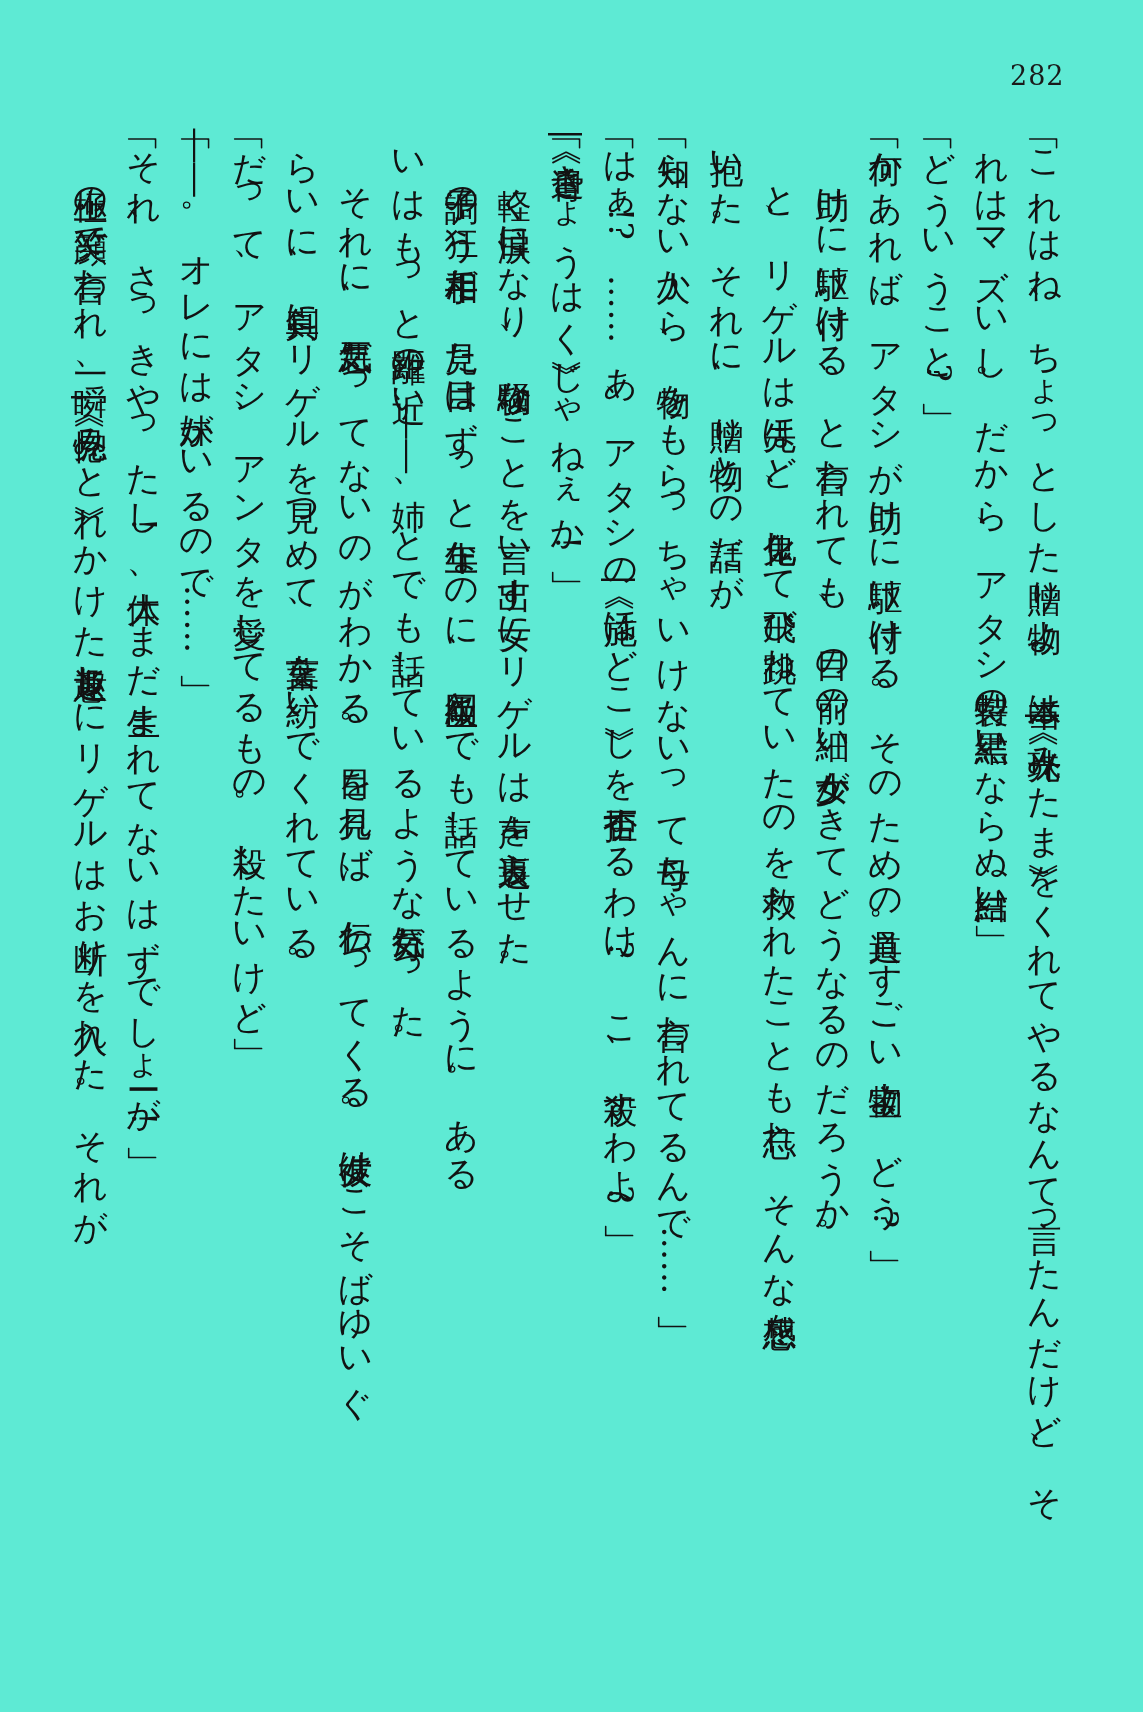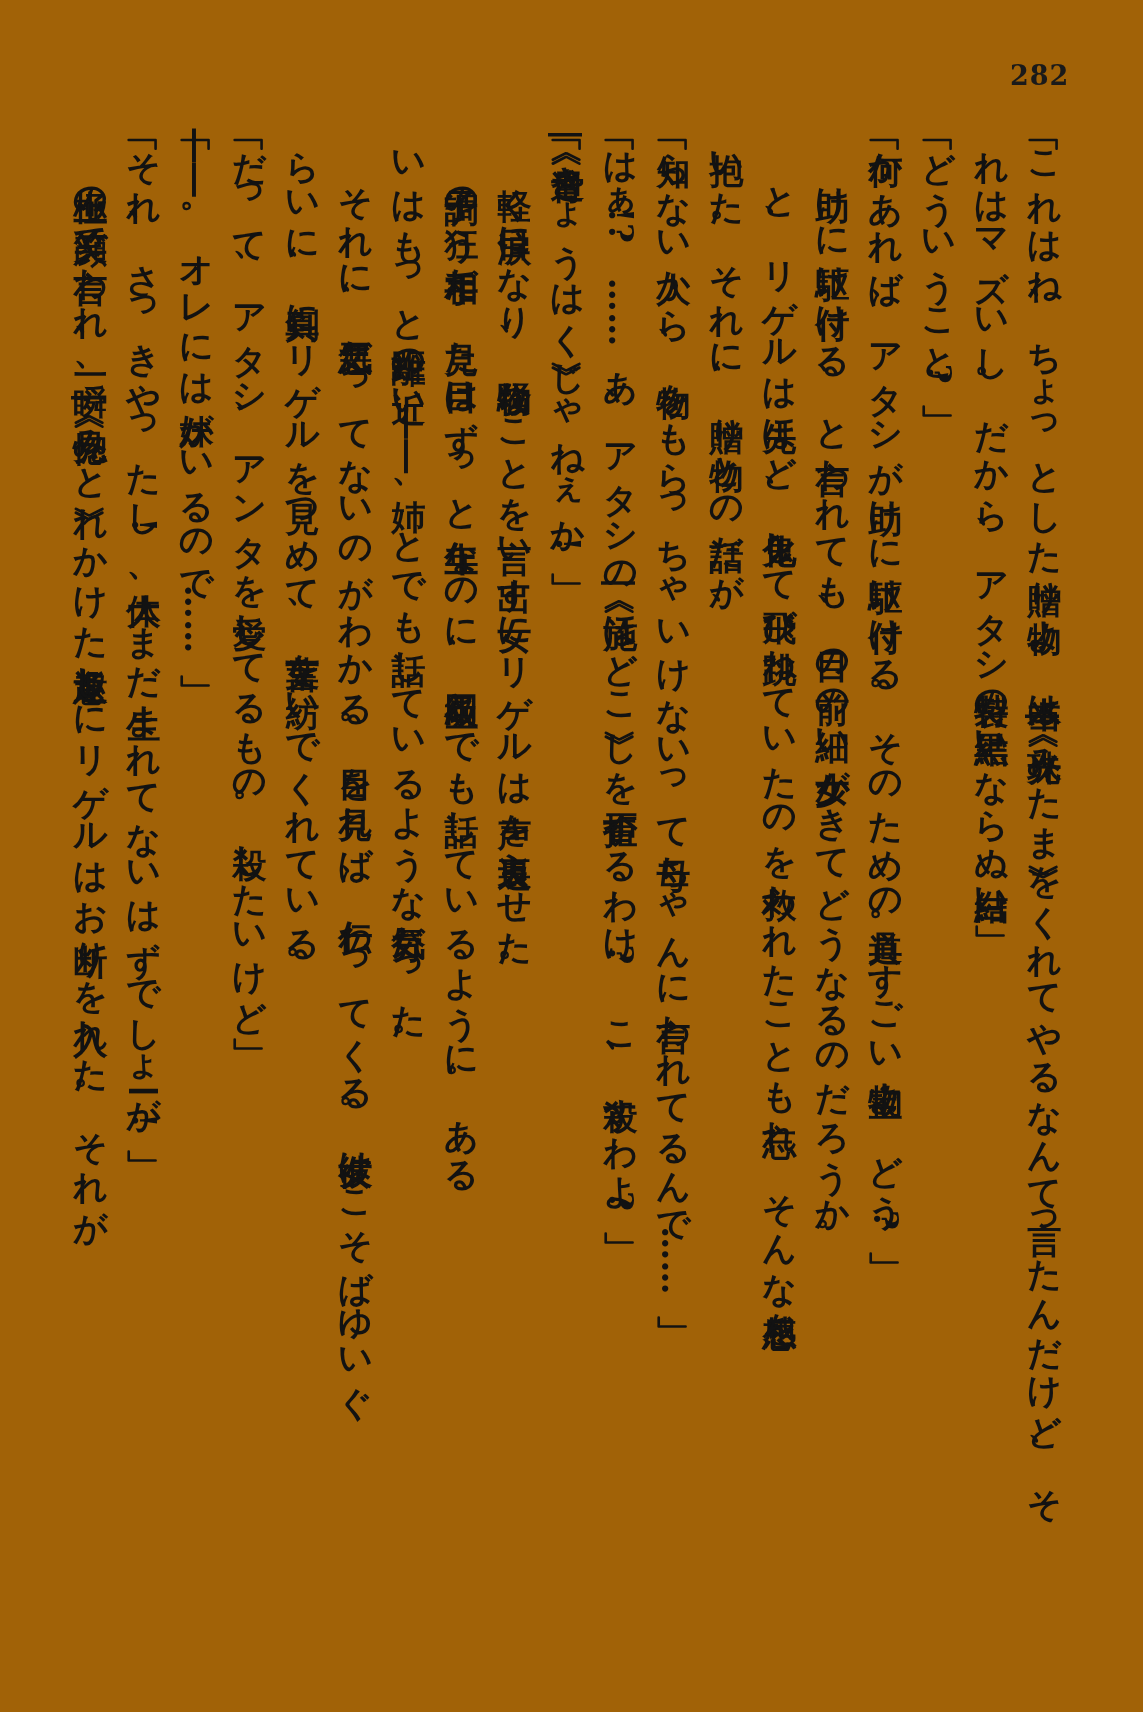--- a/index.html
+++ b/index.html
@@ -11,22 +11,21 @@
     width: 1143px;
     height: 1712px;
     position: relative;
     overflow: hidden;
     font-family: "DejaVu Serif", "Liberation Serif", serif;
     color: #121212;
   }
   .page {
     position: absolute;
     inset: 0;
-    background: #a16207;
-    font-weight: bold;
+    background: #5eead4;
   }
   .page-number {
     position: absolute;
     top: 60px;
     left: 1010px;
     font-size: 27px;
     letter-spacing: 1px;
     color: #1a1a1a;
   }
   .text-area {

